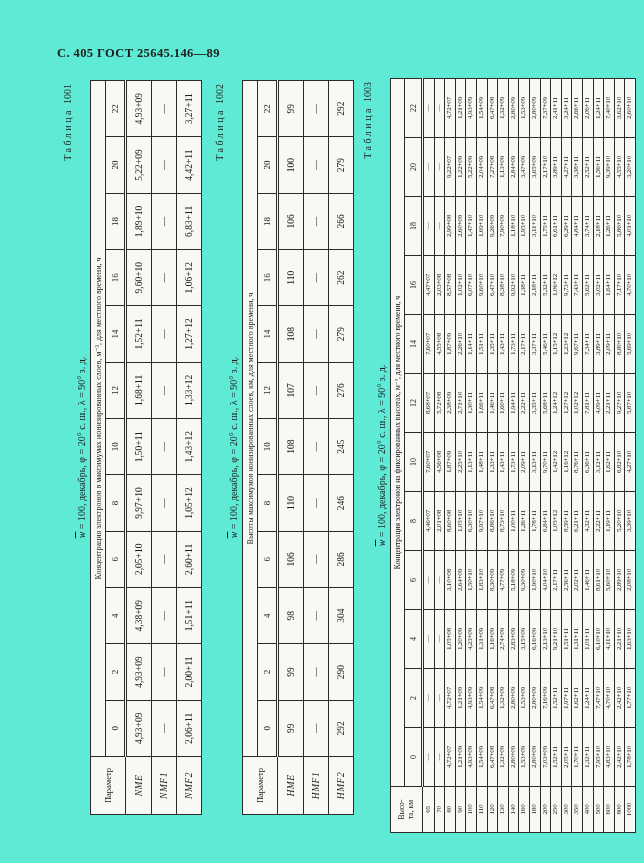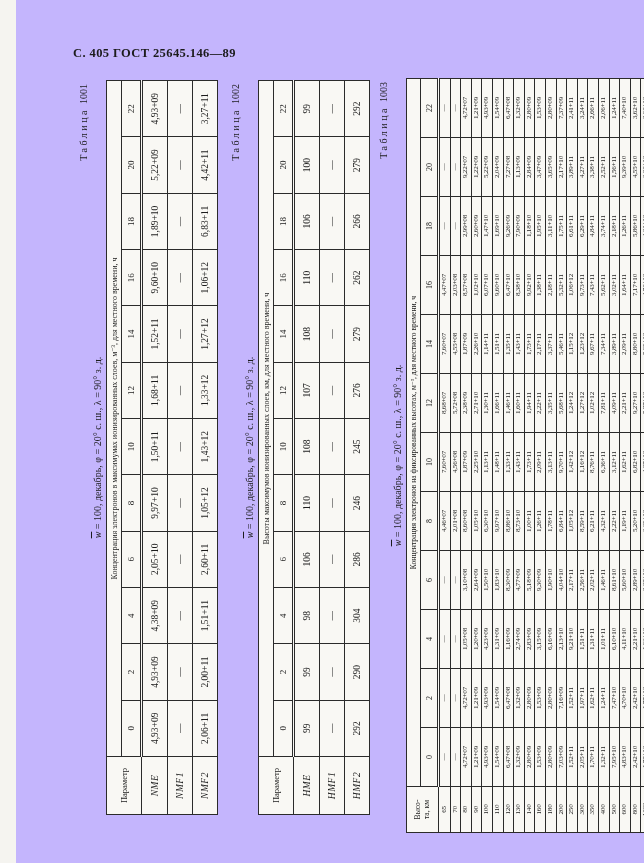--- a/index.html
+++ b/index.html
@@ -4,21 +4,21 @@
 <style>
   html,body { margin:0; padding:0; }
   body {
     width:644px; height:863px;
     background:#f5f4f0;
     font-family:"Liberation Serif","DejaVu Serif",serif;
     color:#1c1c1c;
     overflow:hidden;
     position:relative;
   }
-  .page { position:absolute; inset:0; background:#c4b5fd;margin-left:16px; }
+  .page { position:absolute; inset:0; background:#5eead4; }
   .doc-header {
     position:absolute; left:57px; top:46px;
     font-size:12.5px; font-weight:bold; letter-spacing:0.4px;
     white-space:nowrap;
   }
   .tbl-block {
     position:absolute;
     transform-origin:0 0;
   }
   #block-1001 { left:60px;  top:80px; width:735px; transform:rotate(-90deg) translateX(-735px); }

